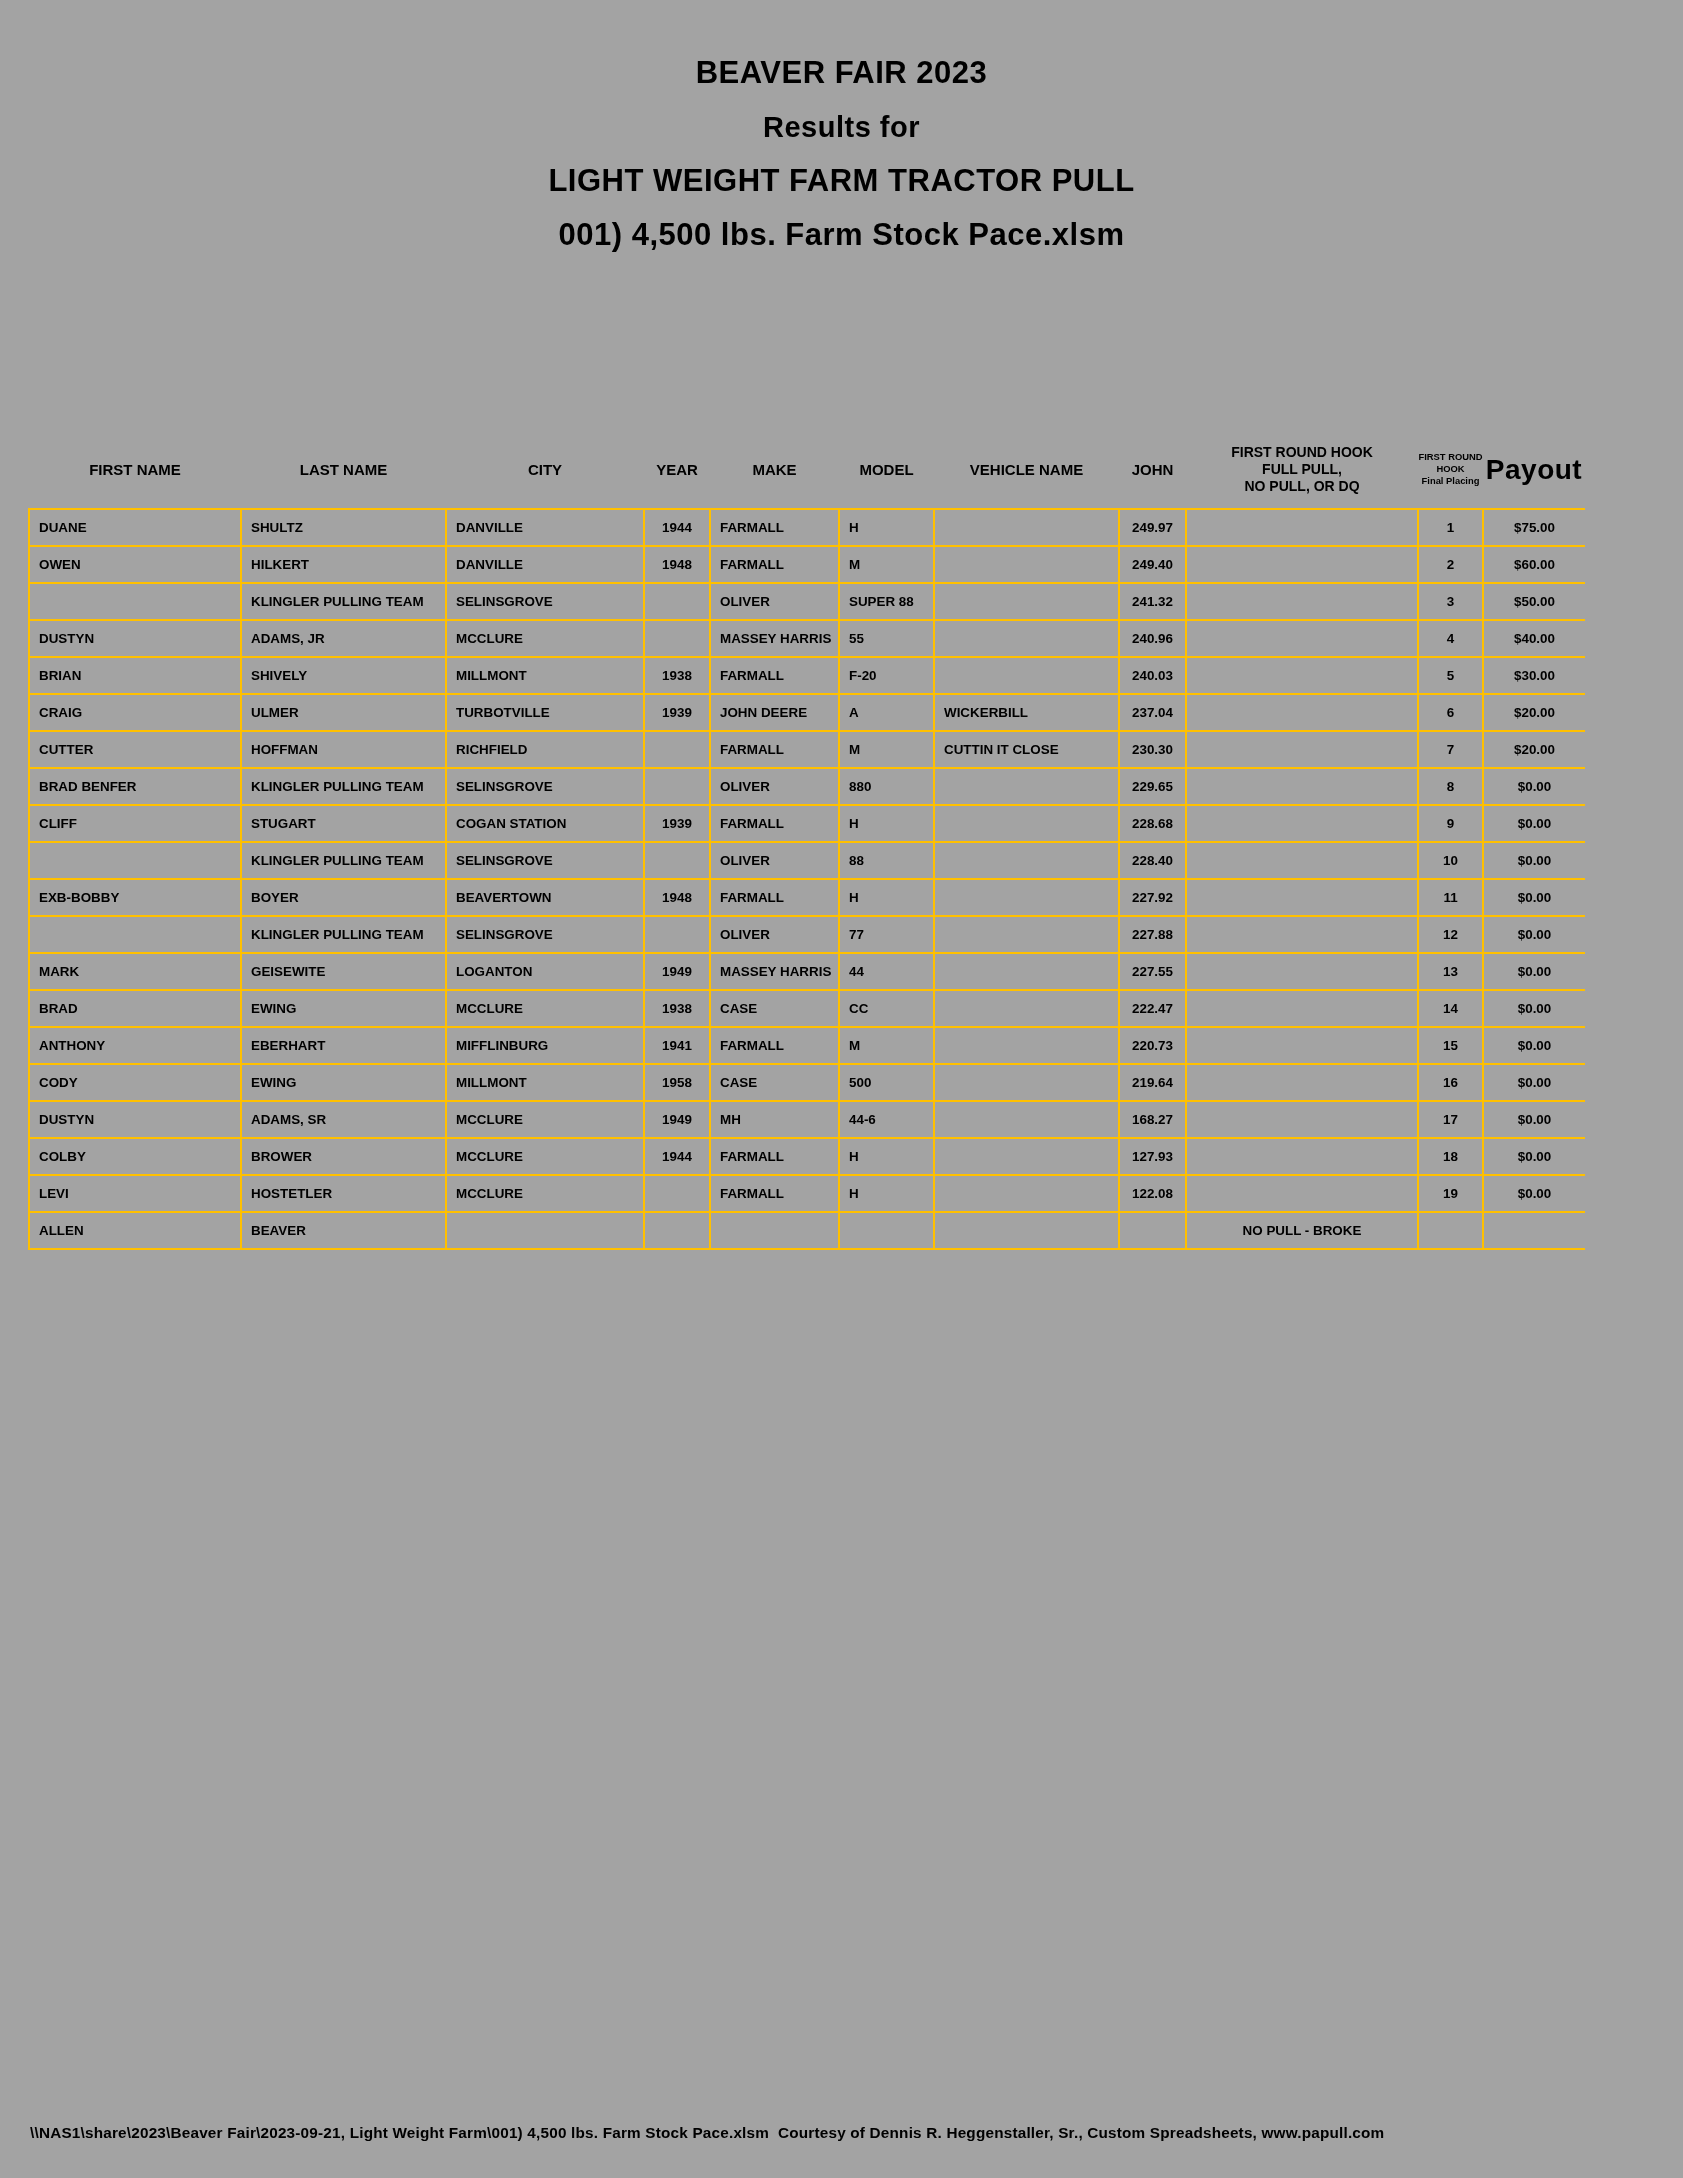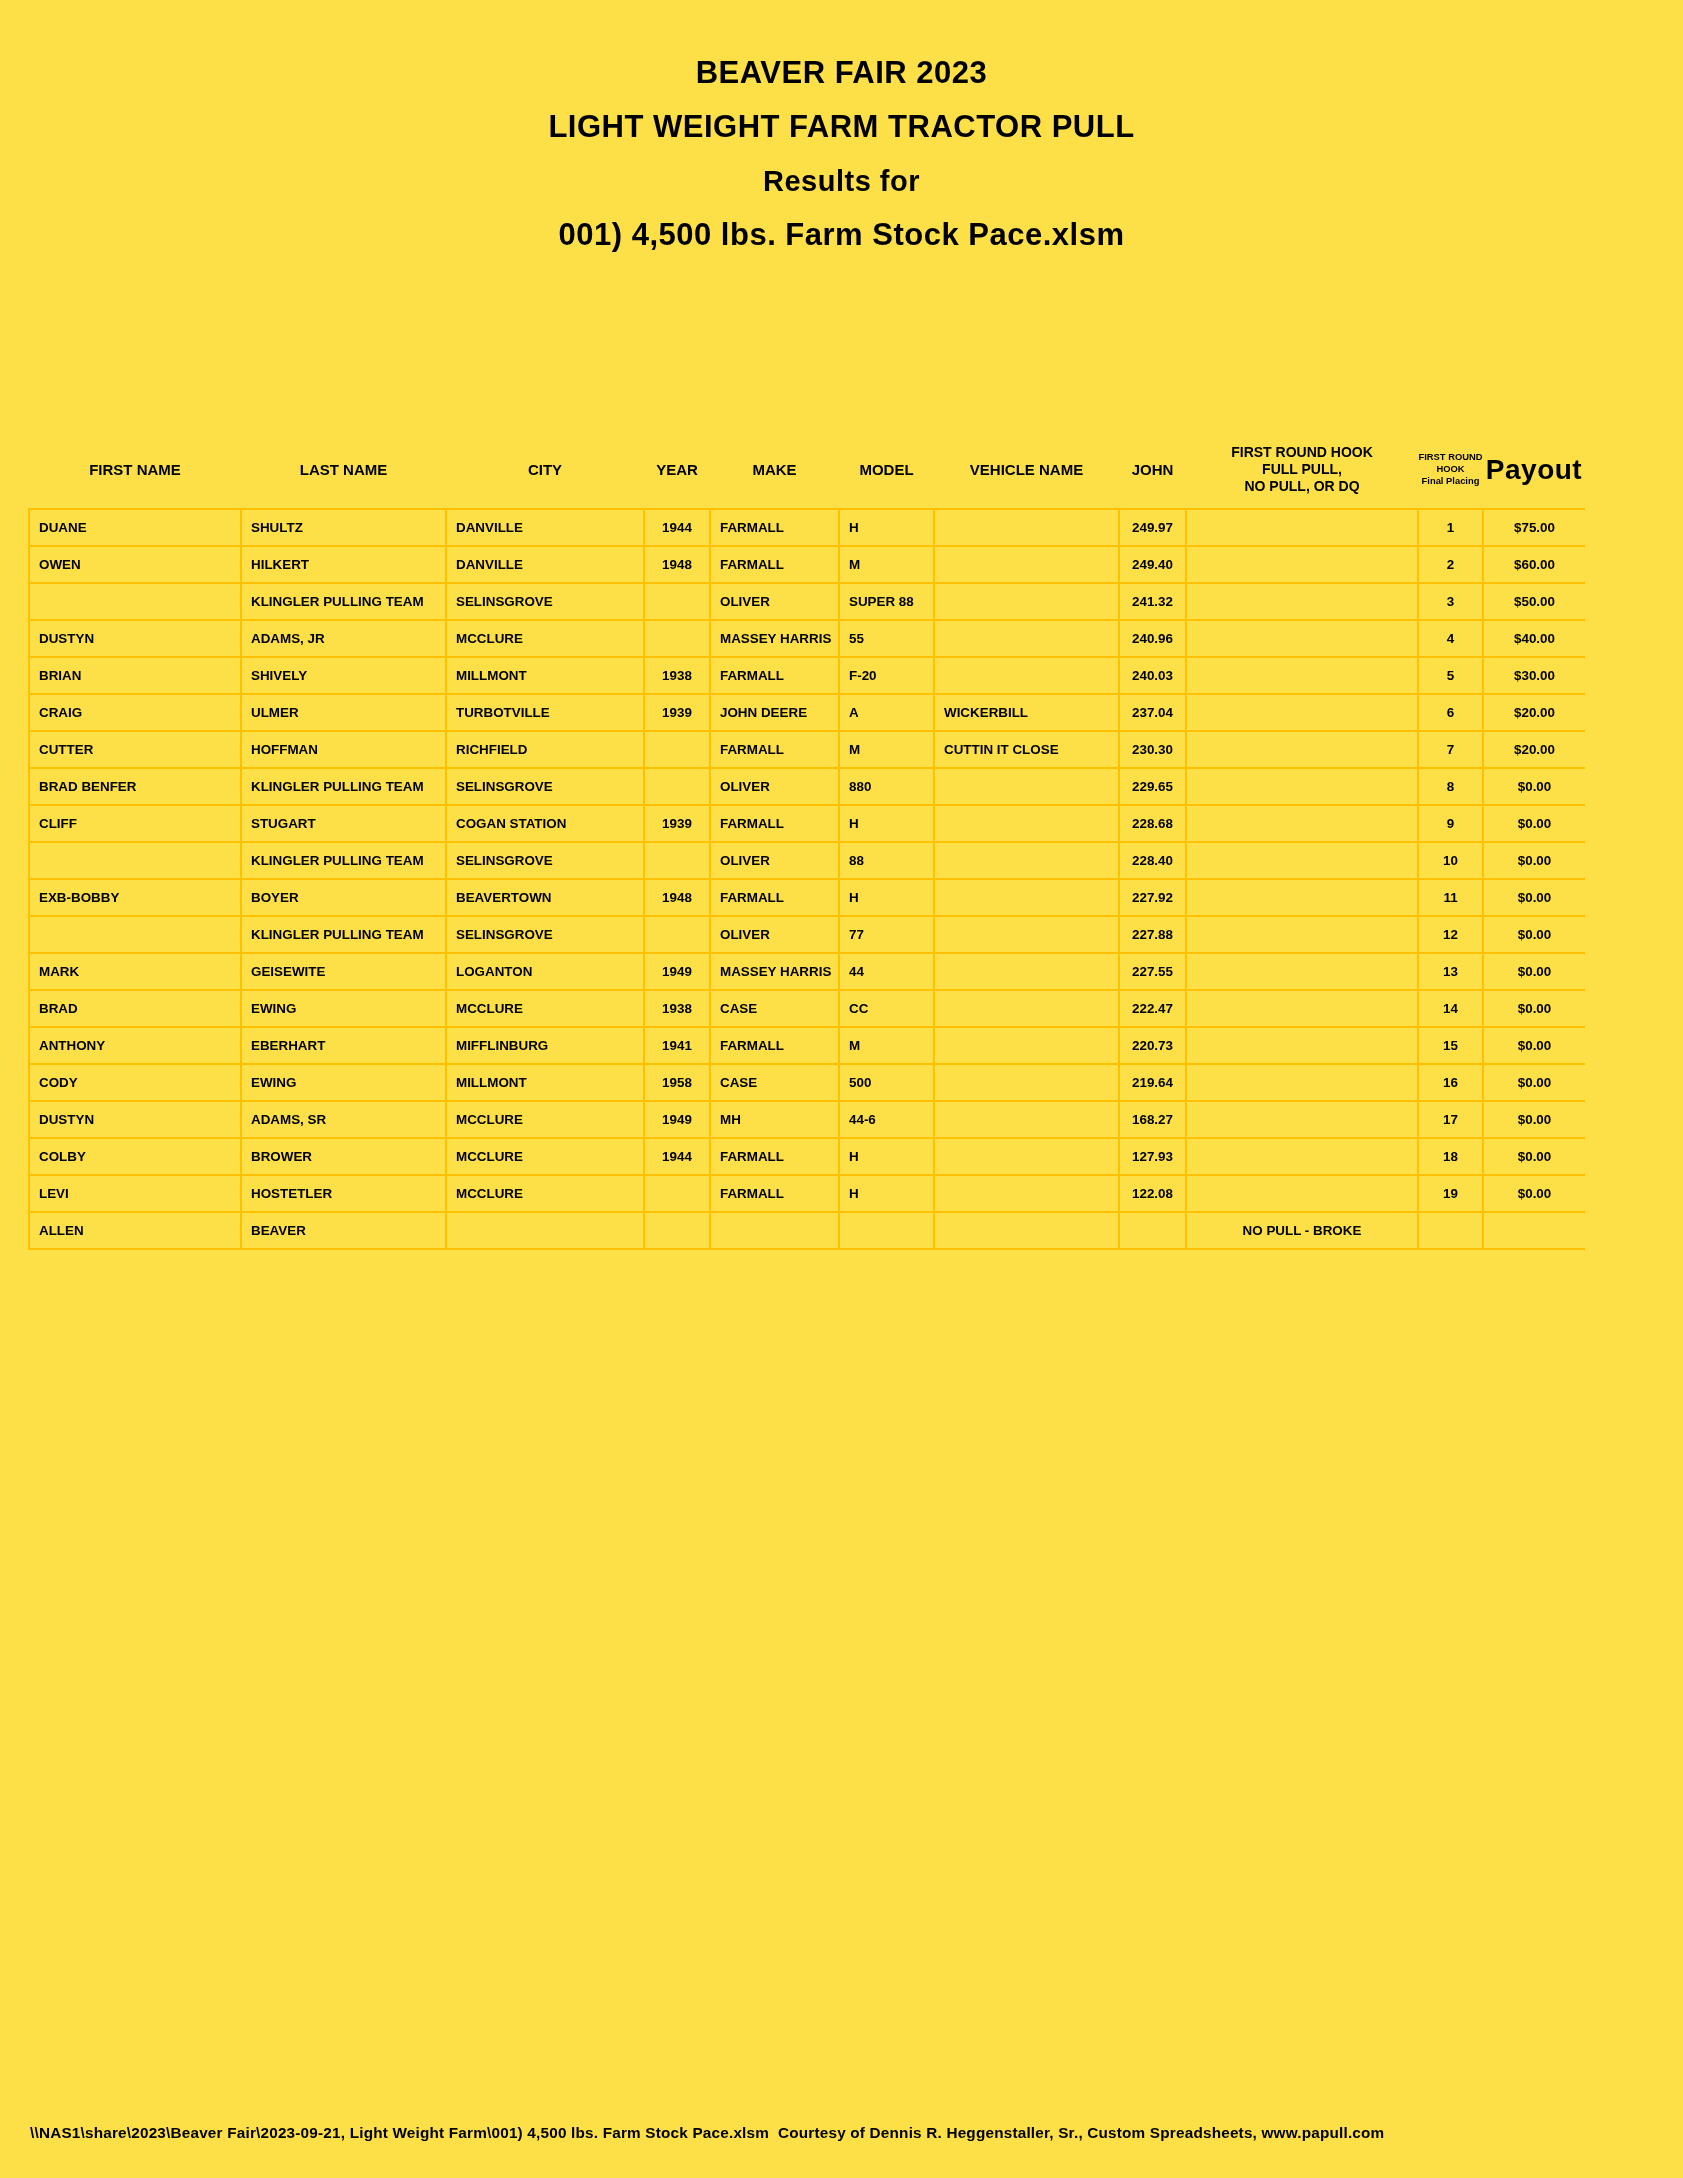--- a/index.html
+++ b/index.html
@@ -2,21 +2,21 @@
 <html style="--gold: #FFC000;"><head>
 <meta charset="utf-8">
 <style>
   :root { --gold: #FFC000; }
   * { box-sizing: border-box; }
   html, body { margin: 0; padding: 0; background: #fff; }
   .page {
     position: relative;
     width: 1683px;
     height: 2178px;
-    background: #fde047;
+    background: #a3a3a3;
     font-family: "Liberation Sans", sans-serif;
     font-weight: bold;
     color: #000;
     overflow: hidden;
   }
   .title-block {
     position: absolute;
     top: 46px;
     left: 0;
     width: 1683px;
@@ -78,22 +78,22 @@
     white-space: pre;
   }
 </style>
 </head>
 <body>
 
 <div class="page">
 
   <div class="title-block">
     <div class="title-line">BEAVER FAIR 2023</div>
+    <div class="title-line smaller">Results for</div>
     <div class="title-line">LIGHT WEIGHT FARM TRACTOR PULL</div>
-    <div class="title-line smaller">Results for</div>
     <div class="title-line">001) 4,500 lbs. Farm Stock Pace.xlsm</div>
   </div>
 
   <table class="results">
     <colgroup>
       <col style="width:212px">
       <col style="width:205px">
       <col style="width:198px">
       <col style="width:66px">
       <col style="width:129px">

